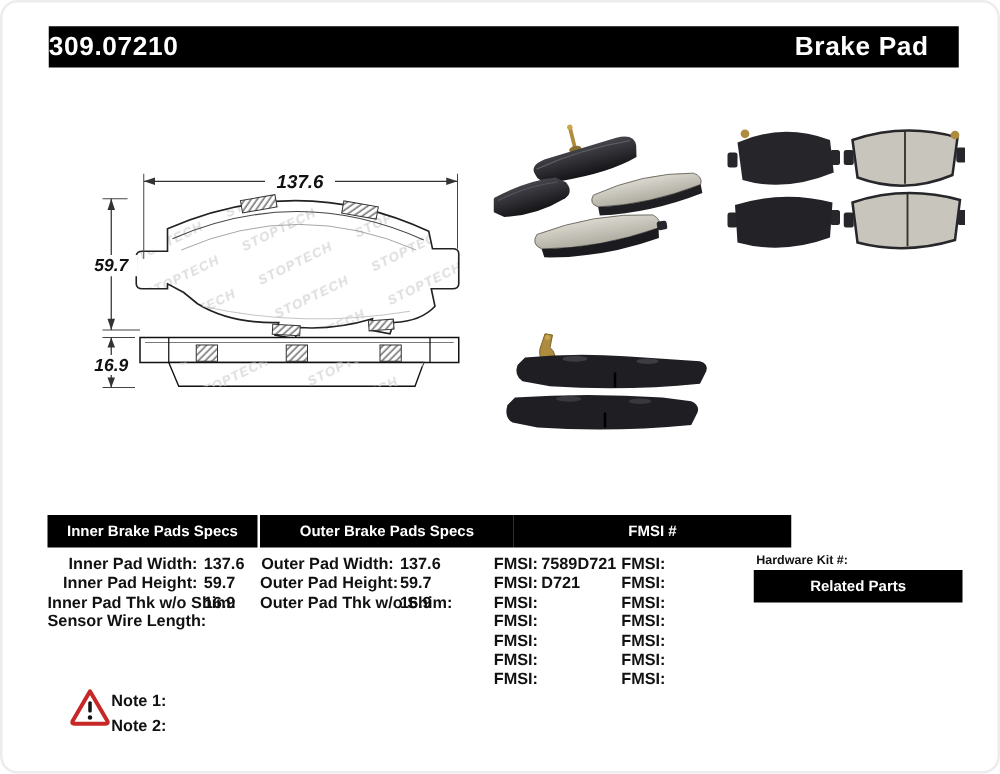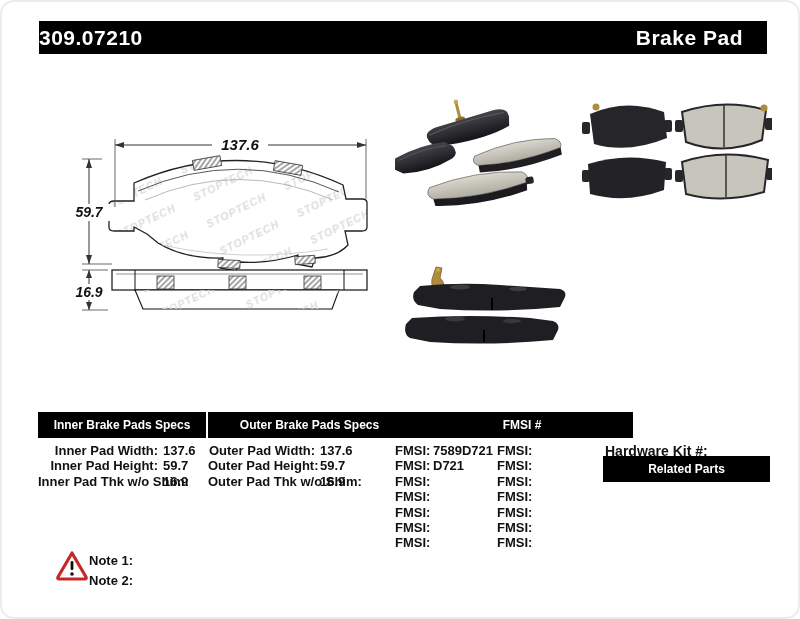--- a/index.html
+++ b/index.html
@@ -17,21 +17,21 @@
           font-size:12px;font-weight:bold;text-align:center;line-height:26px;}
   
   .speccol{position:absolute;top:441px;font-size:13px;font-weight:bold;line-height:15.4px;}
   .sprow{display:flex;white-space:nowrap;}
   .sprow .lbl{display:inline-block;text-align:right;}
   .sprow .val{display:inline-block;margin-left:5px;}
   .inner .lbl{width:120px;}
   .outer .lbl{width:107px;}
   .fmsirow .lbl{display:inline-block;width:33px;}
   .fmsirow .val{display:inline-block;margin-left:5px;}
-  .related-lbl{position:absolute;left:603px;top:441px;font-size:14px;font-weight:bold;}
+  .related-lbl{position:absolute;left:603px;top:441px;font-size:10px;font-weight:bold;}
   
   .note-label{position:absolute;left:87px;font-size:13px;font-weight:bold;}
   svg text{font-family:"Liberation Sans",sans-serif;}
 </style>
 </head>
 <body>
 
 <div class="page">
 
   <div class="titlebar">
@@ -210,20 +210,24 @@
       <span class="val">137.6</span>
     </div>
     <div class="sprow">
       <span class="lbl">Inner Pad Height:</span>
       <span class="val">59.7</span>
     </div>
     <div class="sprow">
       <span class="lbl">Inner Pad Thk w/o Shim:</span>
       <span class="val">16.9</span>
     </div>
+    <div class="sprow">
+      <span class="lbl">Sensor Wire Length:</span>
+      <span class="val"></span>
+    </div>
   </div>
 
   <div class="speccol outer" style="left:206px;">
     <div class="sprow">
       <span class="lbl">Outer Pad Width:</span>
       <span class="val">137.6</span>
     </div>
     <div class="sprow">
       <span class="lbl">Outer Pad Height:</span>
       <span class="val">59.7</span>

